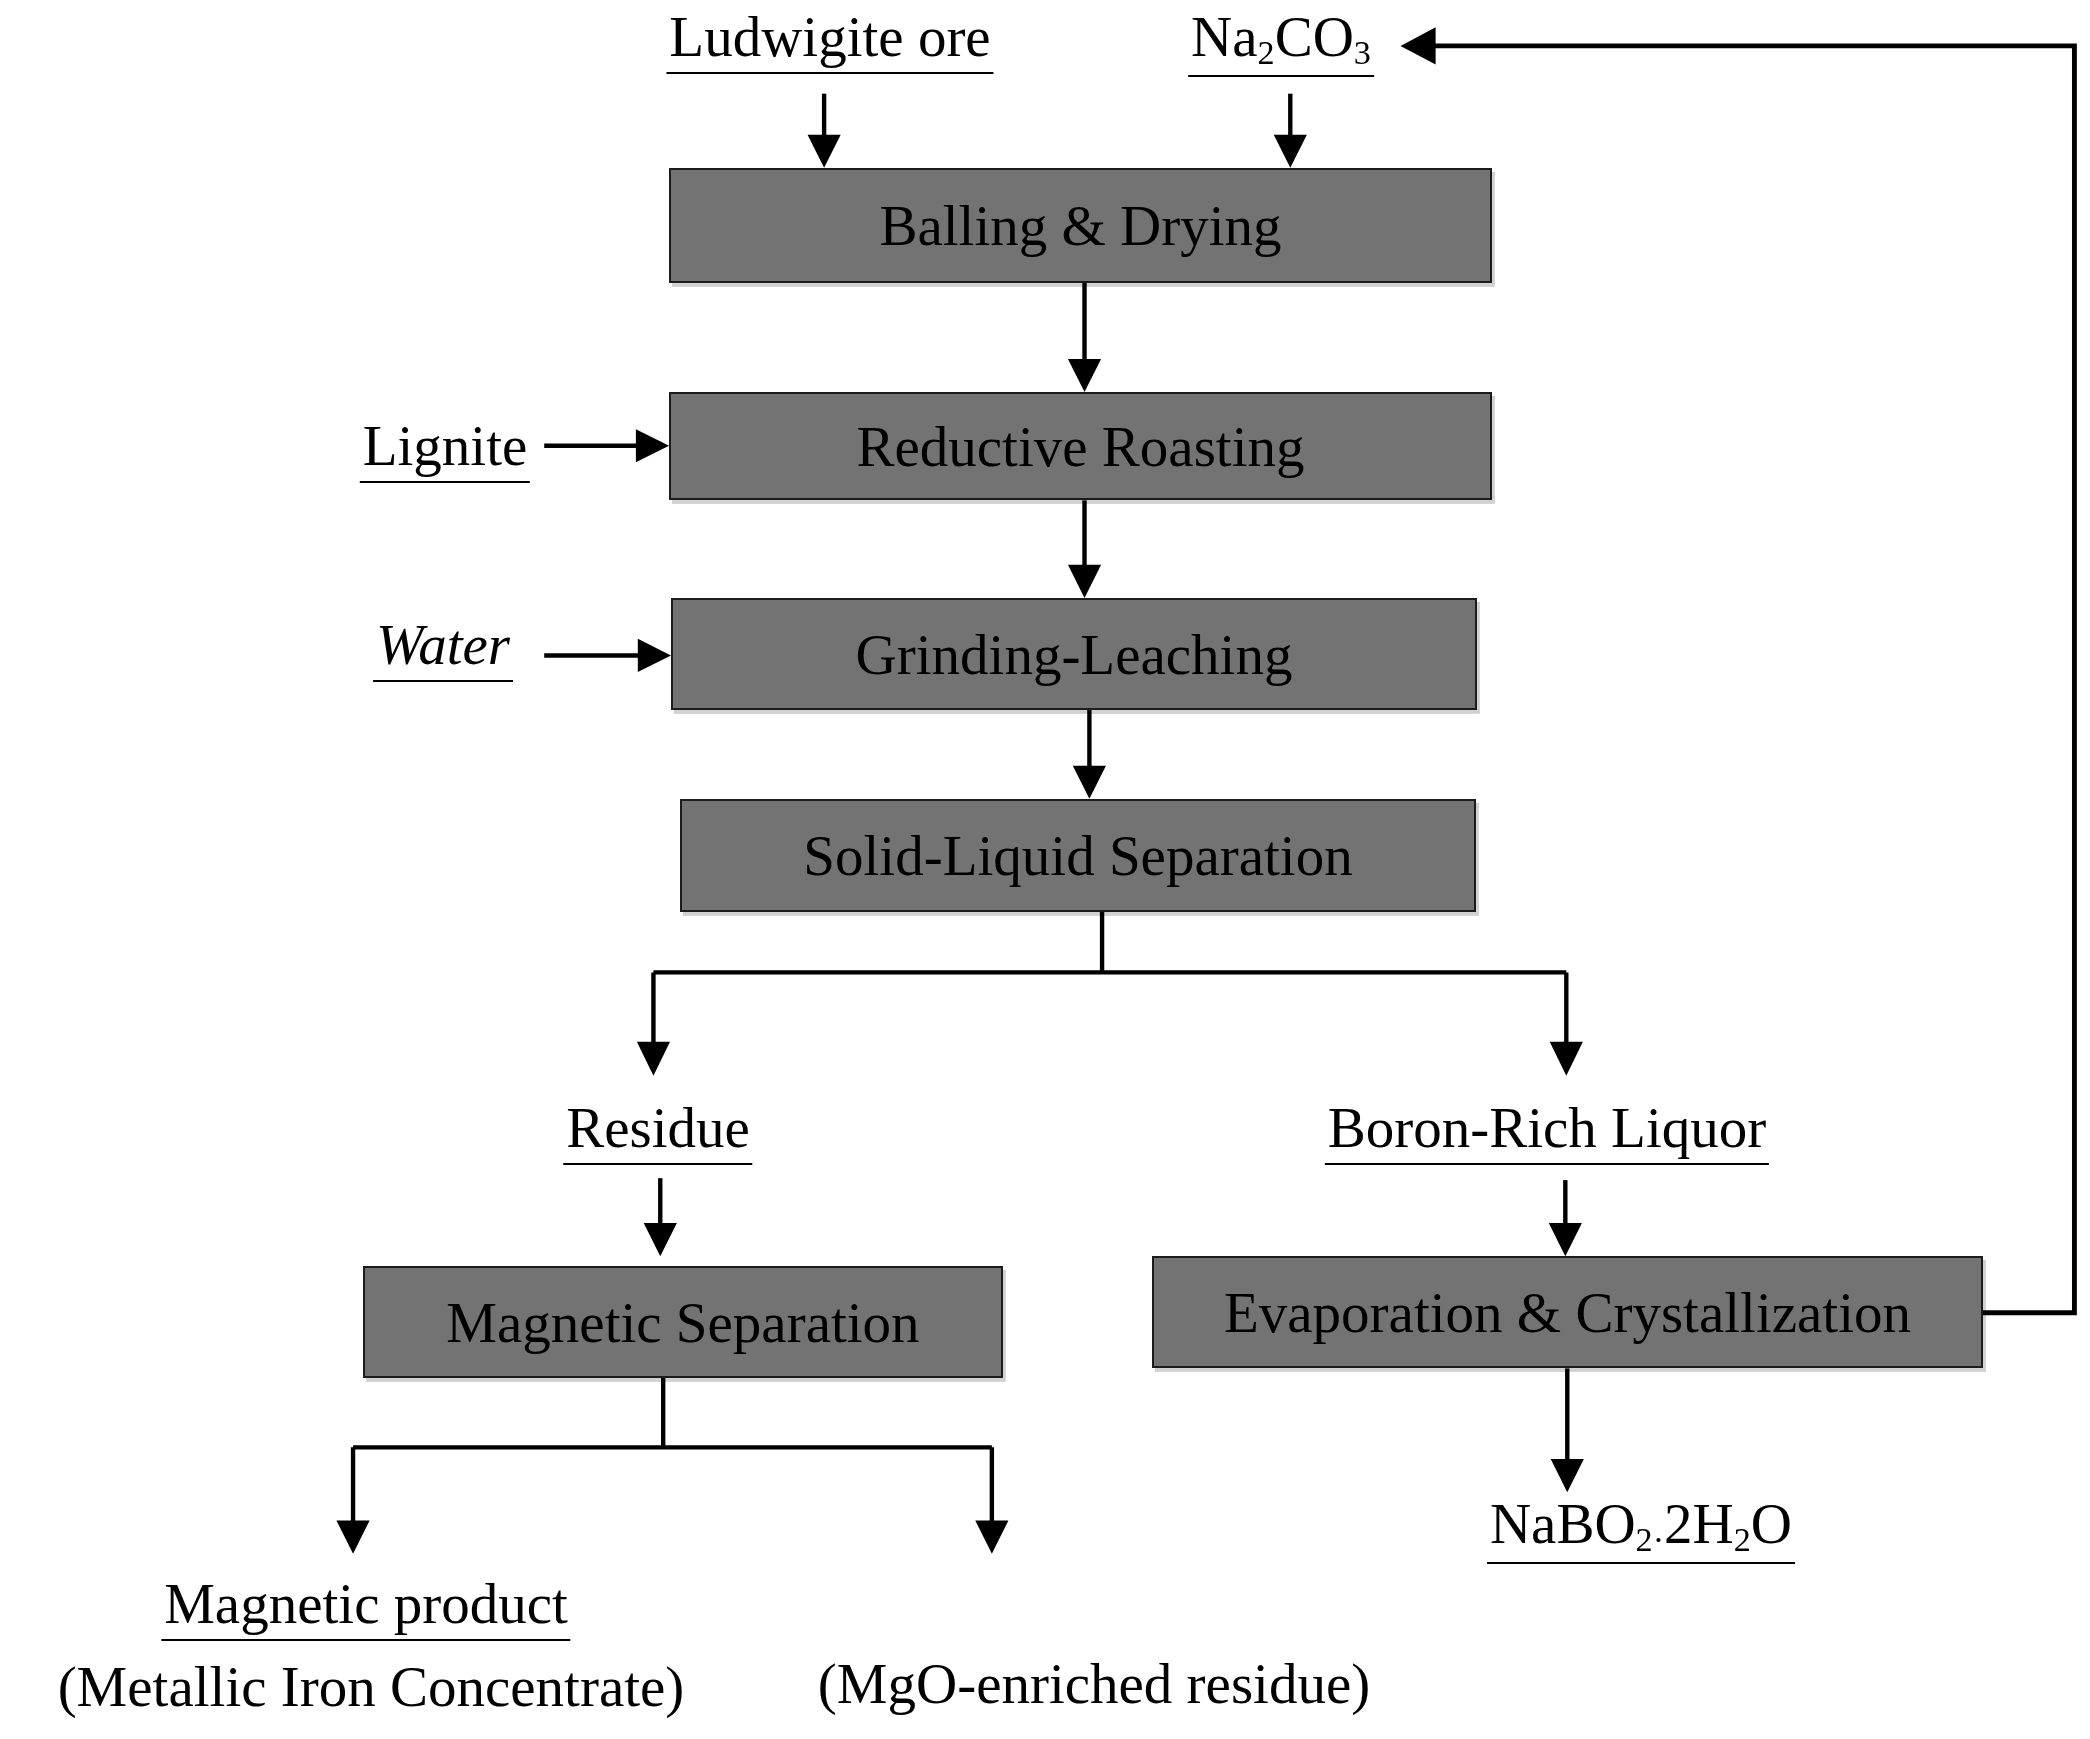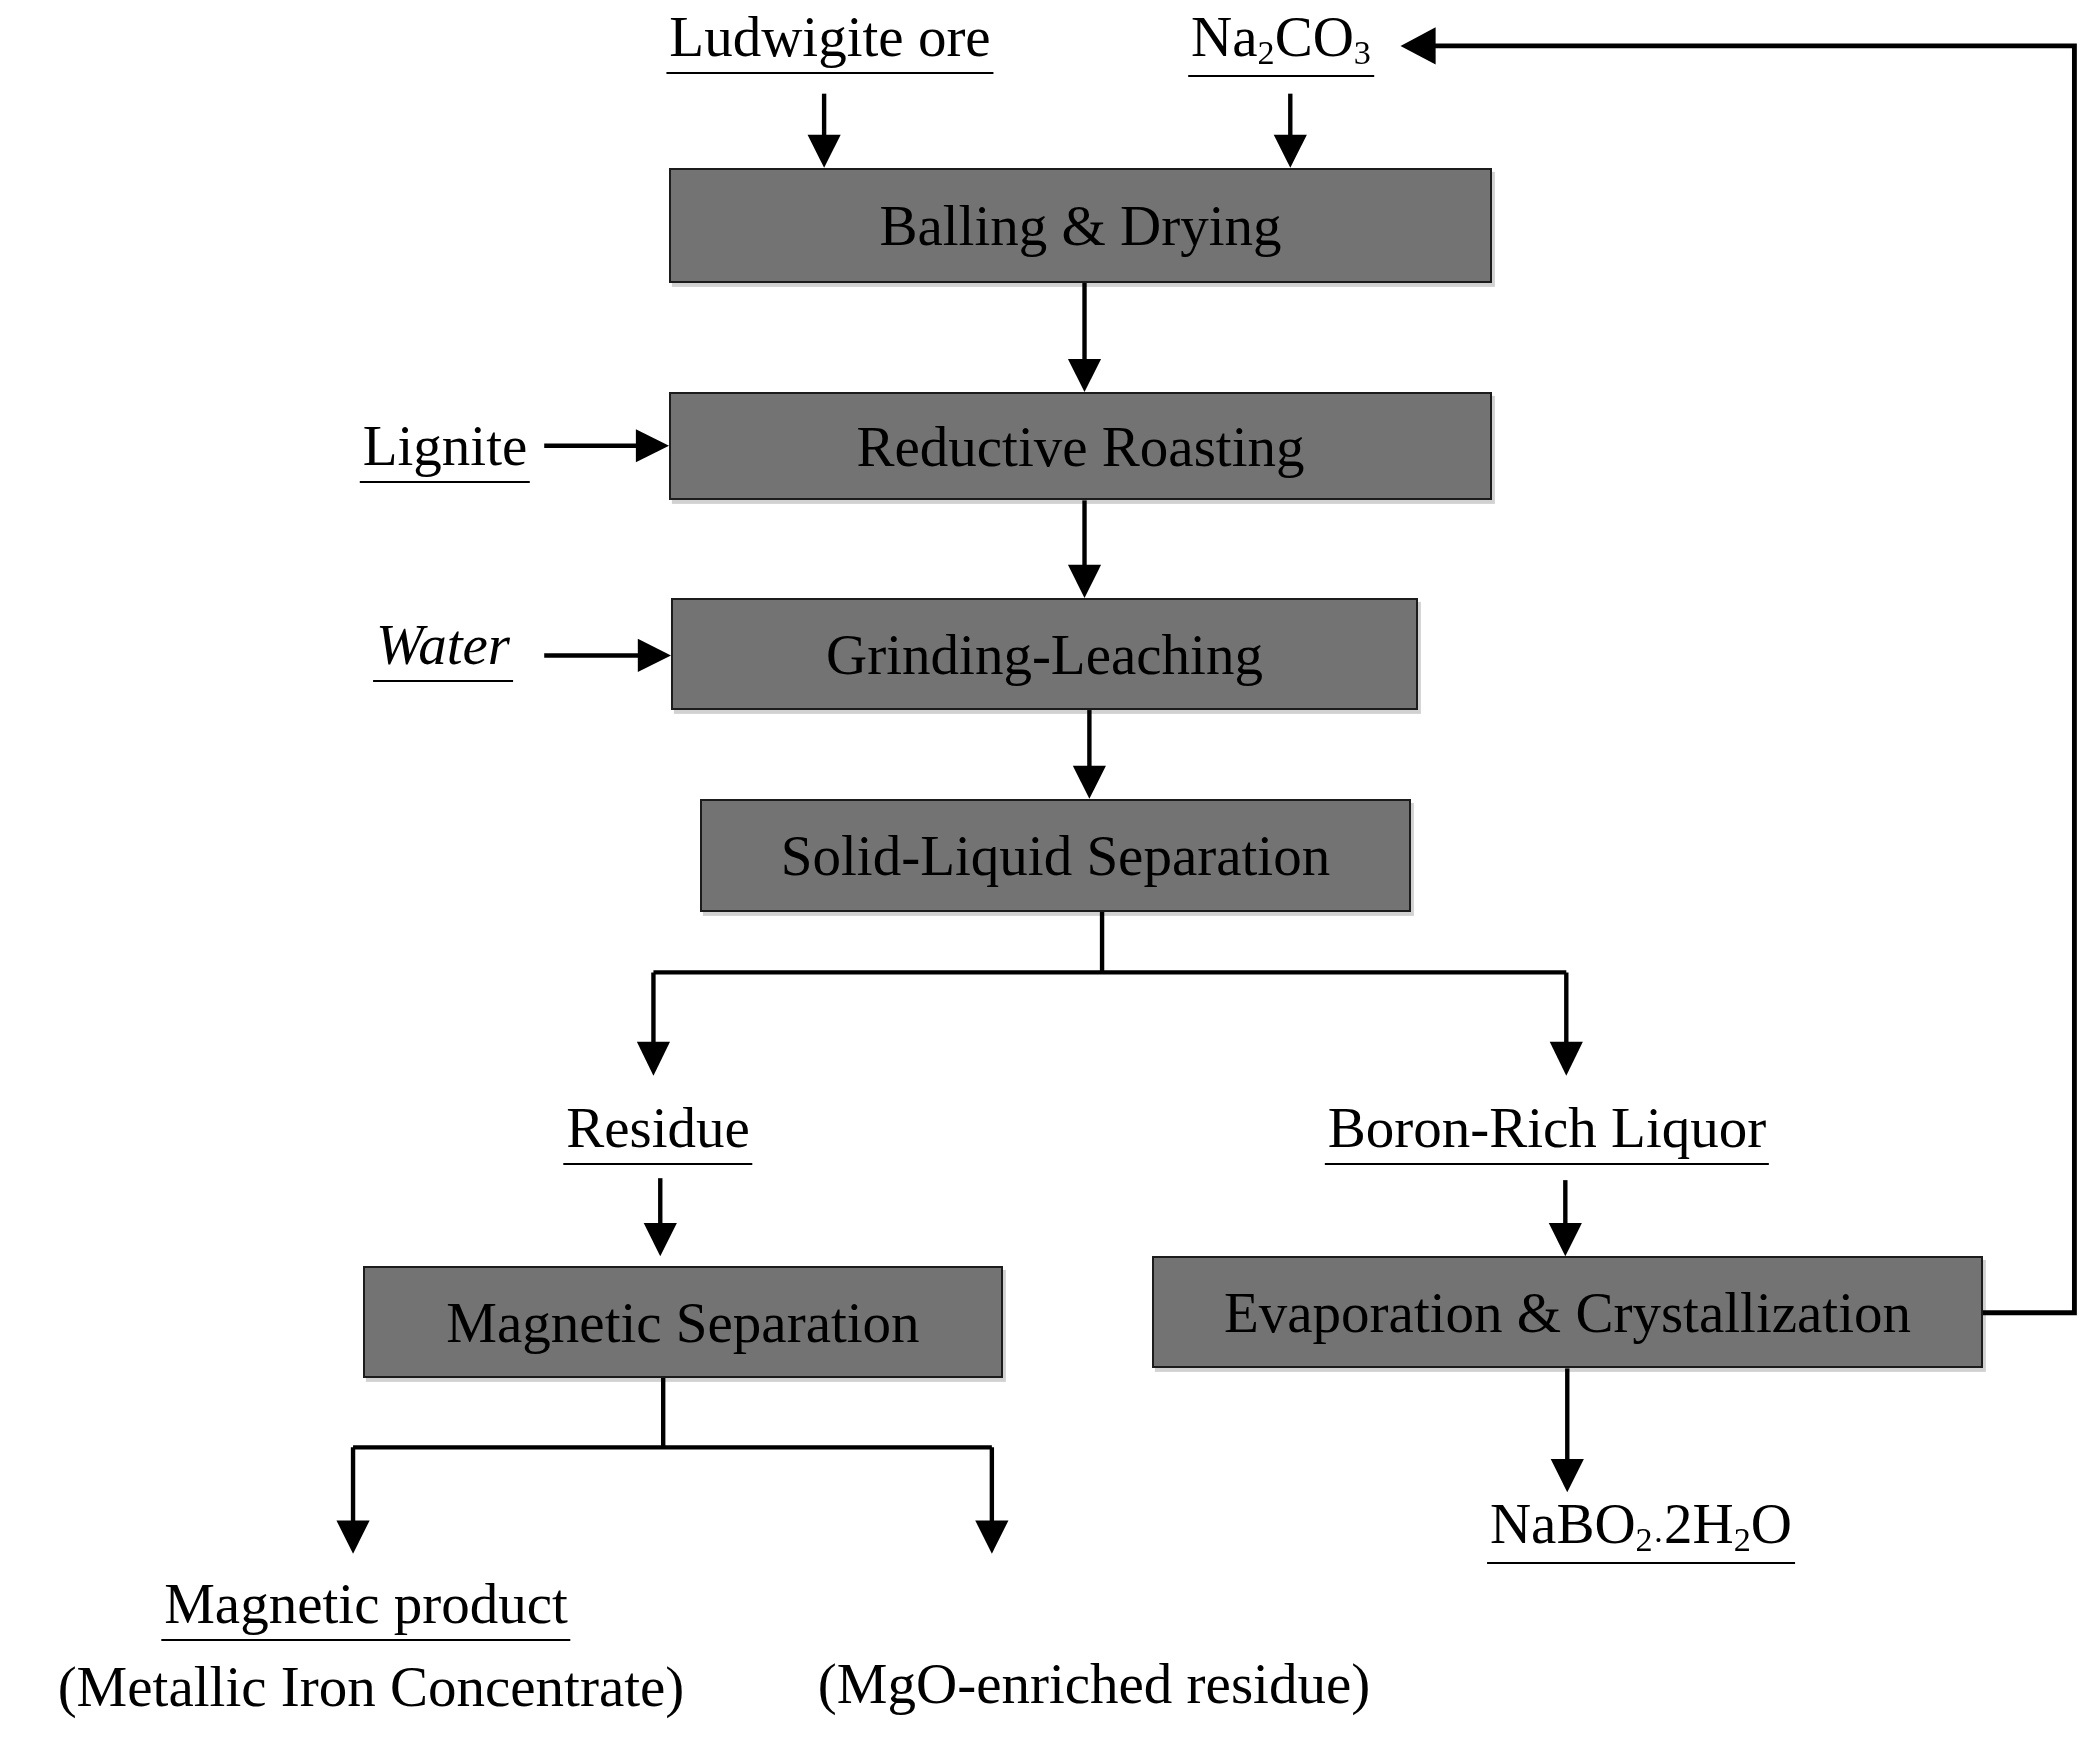--- a/index.html
+++ b/index.html
@@ -73,24 +73,24 @@
     <polyline stroke-width="5" points="2033,1346 2127,1346 2127,47 1470,47"></polyline>
     <polygon fill="#000" stroke="none" points="1436,47 1472,28 1472,66"></polygon>
   </svg>
 
   <div class="pbox" style="left:669px;top:168px;width:823px;height:115px;">
     <span>Balling &amp; Drying</span>
   </div>
   <div class="pbox" style="left:669px;top:392px;width:823px;height:108px;">
     <span>Reductive Roasting</span>
   </div>
-  <div class="pbox" style="left:671px;top:598px;width:747px;height:112px;">
+  <div class="pbox" style="left:671px;top:598px;width:806px;height:112px;">
     <span>Grinding-Leaching</span>
   </div>
-  <div class="pbox" style="left:680px;top:799px;width:711px;height:113px;margin-left:20px;">
+  <div class="pbox" style="left:680px;top:799px;width:796px;height:113px;">
     <span>Solid-Liquid Separation</span>
   </div>
   <div class="pbox" style="left:363px;top:1256px;width:640px;height:112px;margin-top:10px;">
     <span>Magnetic Separation</span>
   </div>
   <div class="pbox" style="left:1152px;top:1256px;width:831px;height:112px;">
     <span>Evaporation &amp; Crystallization</span>
   </div>
 
   <div class="lbl" style="left:830px;top:4.9px;">

